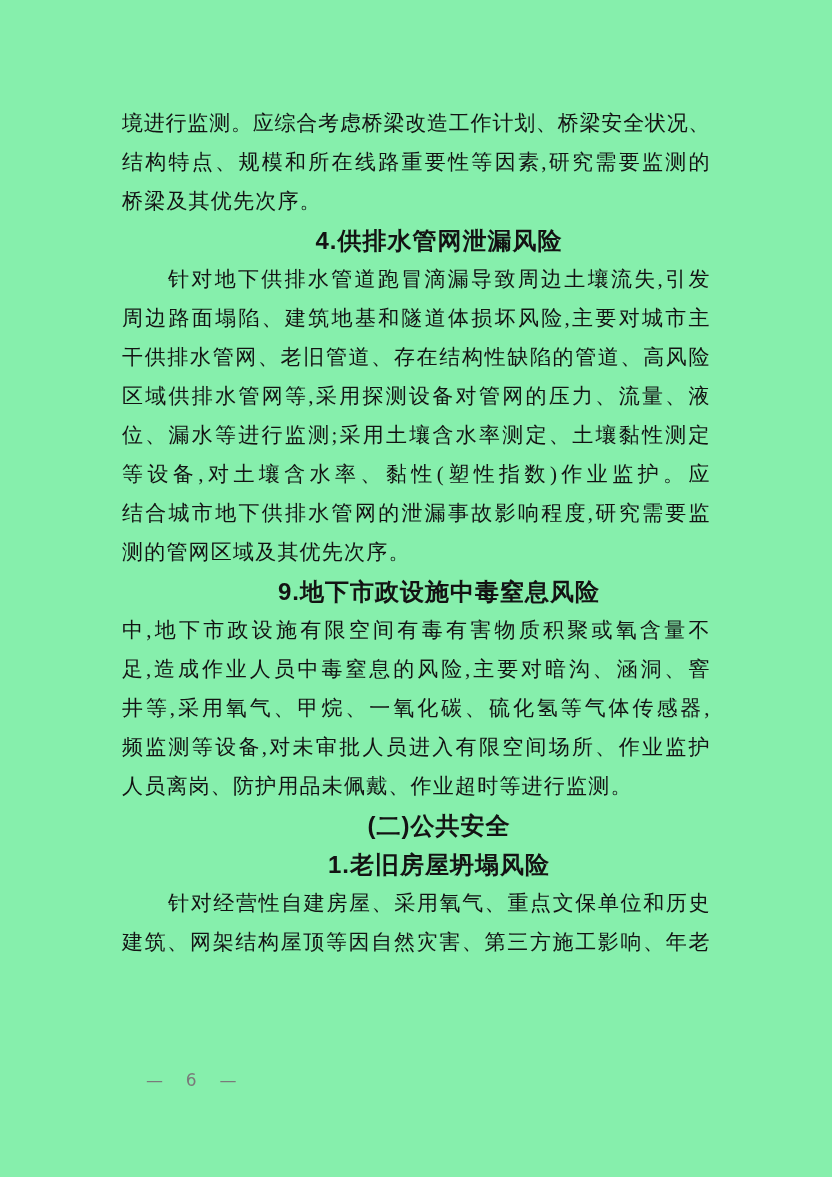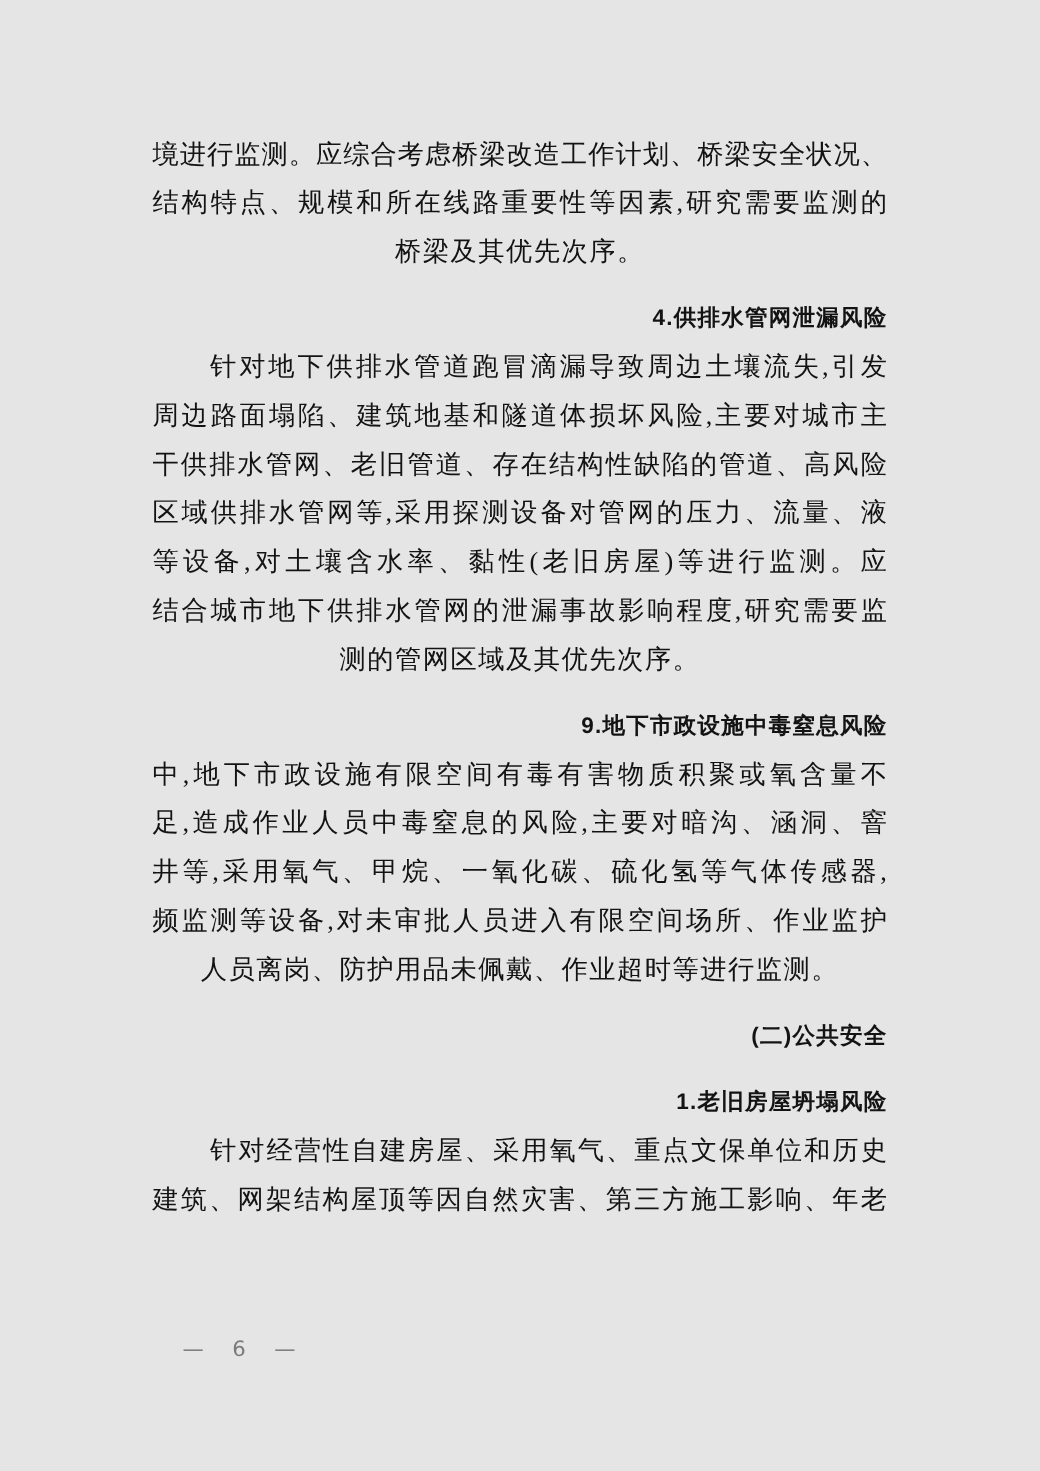--- a/index.html
+++ b/index.html
@@ -8,62 +8,61 @@
     background: #ffffff;
     position: relative;
     font-family: "Liberation Serif", serif;
     color: #131313;
     overflow: hidden;
   }
   .page {
     position: absolute;
     left: 0; top: 0;
     width: 832px; height: 1177px;
-    background: #e5e5e5;
+    background: #86efac;
   }
   .text-block {
     position: absolute;
     left: 122px;
     top: 104px;
     width: 588px;
   }
   .ln {
     margin: 0;
     height: 39px;
     line-height: 39px;
     font-size: 21px;
     letter-spacing: 0.5px;
     white-space: nowrap;
-    text-align: center;
+    text-align: left;
   }
   
   .j {
     white-space: normal;
     text-align: justify;
     text-align-last: justify;
     text-justify: distribute;
   }
   
   .loose {
     letter-spacing: 1.2px;
   }
   
   .ind {
     text-indent: 46px;
   }
   
   .h {
     font-family: "Liberation Sans", sans-serif;
     font-weight: bold;
-    font-size: 18px;
+    font-size: 24px;
     letter-spacing: 1px;
     padding-left: 46px;
-    text-align: right;
+    text-align: center;
     white-space: nowrap;
-    margin-top: 14px;
   }
   .page-number {
     position: absolute;
     left: 146px;
     top: 1070px;
     font-family: "DejaVu Sans", sans-serif;
     font-size: 17px;
     line-height: 20px;
     color: #7a7a7a;
     letter-spacing: 4px;
@@ -76,21 +75,22 @@
 <div class="page">
   <main class="text-block">
     <p class="ln j">境进行监测。应综合考虑桥梁改造工作计划、桥梁安全状况、</p>
     <p class="ln j">结构特点、规模和所在线路重要性等因素,研究需要监测的</p>
     <p class="ln loose">桥梁及其优先次序。</p>
     <p class="ln h">4.供排水管网泄漏风险</p>
     <p class="ln j ind">针对地下供排水管道跑冒滴漏导致周边土壤流失,引发</p>
     <p class="ln j">周边路面塌陷、建筑地基和隧道体损坏风险,主要对城市主</p>
     <p class="ln j">干供排水管网、老旧管道、存在结构性缺陷的管道、高风险</p>
     <p class="ln j">区域供排水管网等,采用探测设备对管网的压力、流量、液</p>
-    <p class="ln j">等设备,对土壤含水率、黏性(老旧房屋)等进行监测。应</p>
+    <p class="ln j">位、漏水等进行监测;采用土壤含水率测定、土壤黏性测定</p>
+    <p class="ln j">等设备,对土壤含水率、黏性(塑性指数)作业监护。应</p>
     <p class="ln j">结合城市地下供排水管网的泄漏事故影响程度,研究需要监</p>
     <p class="ln loose">测的管网区域及其优先次序。</p>
     <p class="ln h">9.地下市政设施中毒窒息风险</p>
     <p class="ln j">中,地下市政设施有限空间有毒有害物质积聚或氧含量不</p>
     <p class="ln j">足,造成作业人员中毒窒息的风险,主要对暗沟、涵洞、窨</p>
     <p class="ln j">井等,采用氧气、甲烷、一氧化碳、硫化氢等气体传感器,</p>
     <p class="ln j">频监测等设备,对未审批人员进入有限空间场所、作业监护</p>
     <p class="ln loose">人员离岗、防护用品未佩戴、作业超时等进行监测。</p>
     <p class="ln h">(二)公共安全</p>
     <p class="ln h">1.老旧房屋坍塌风险</p>

